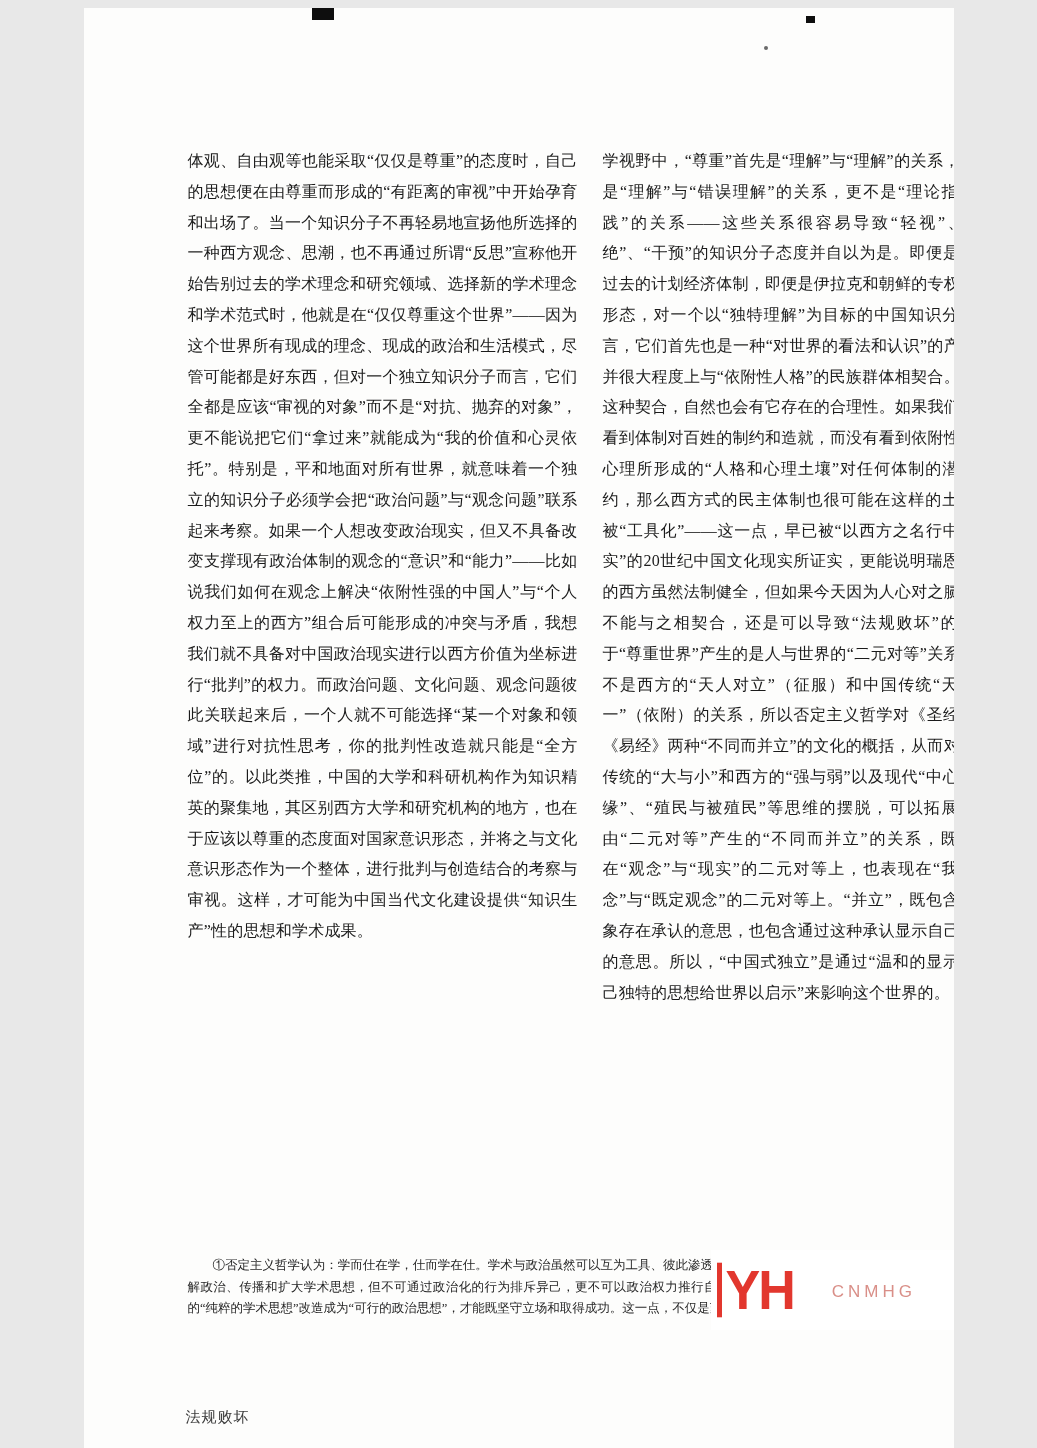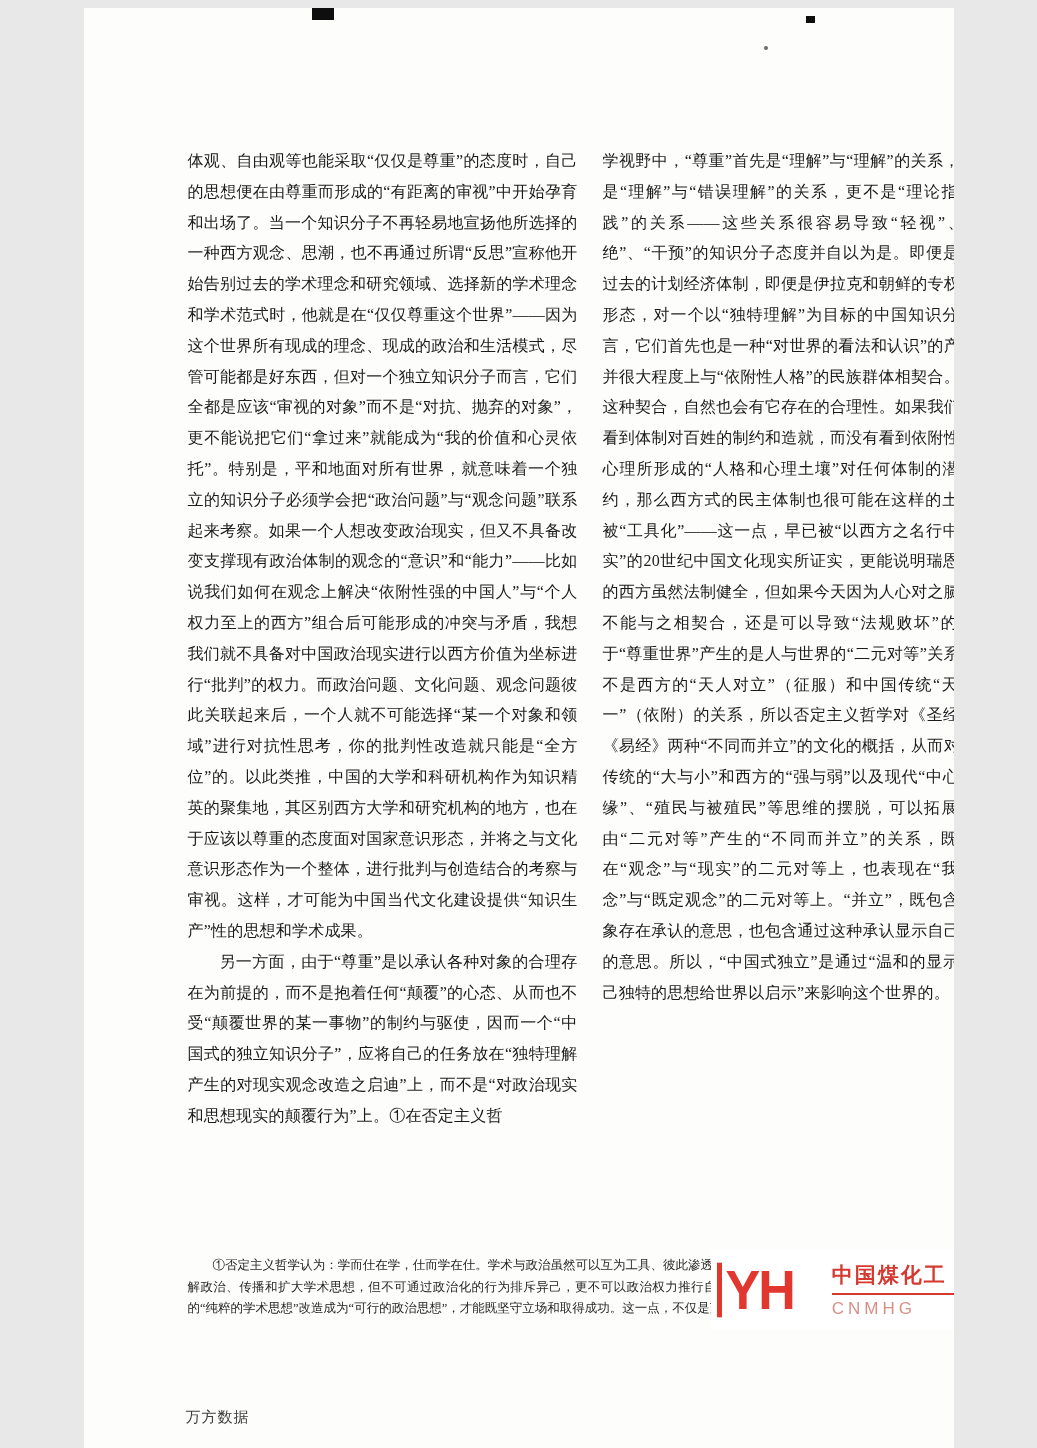--- a/index.html
+++ b/index.html
@@ -114,34 +114,32 @@
 <div class="page">
 
   <div class="artifact a1"></div>
   <div class="artifact a2"></div>
   <div class="artifact a3"></div>
   <div class="artifact a4"></div>
   <div class="artifact a5"></div>
 
   <div class="col col-left">
     <p>体观、自由观等也能采取“仅仅是尊重”的态度时，自己的思想便在由尊重而形成的“有距离的审视”中开始孕育和出场了。当一个知识分子不再轻易地宣扬他所选择的一种西方观念、思潮，也不再通过所谓“反思”宣称他开始告别过去的学术理念和研究领域、选择新的学术理念和学术范式时，他就是在“仅仅尊重这个世界”——因为这个世界所有现成的理念、现成的政治和生活模式，尽管可能都是好东西，但对一个独立知识分子而言，它们全都是应该“审视的对象”而不是“对抗、抛弃的对象”，更不能说把它们“拿过来”就能成为“我的价值和心灵依托”。特别是，平和地面对所有世界，就意味着一个独立的知识分子必须学会把“政治问题”与“观念问题”联系起来考察。如果一个人想改变政治现实，但又不具备改变支撑现有政治体制的观念的“意识”和“能力”——比如说我们如何在观念上解决“依附性强的中国人”与“个人权力至上的西方”组合后可能形成的冲突与矛盾，我想我们就不具备对中国政治现实进行以西方价值为坐标进行“批判”的权力。而政治问题、文化问题、观念问题彼此关联起来后，一个人就不可能选择“某一个对象和领域”进行对抗性思考，你的批判性改造就只能是“全方位”的。以此类推，中国的大学和科研机构作为知识精英的聚集地，其区别西方大学和研究机构的地方，也在于应该以尊重的态度面对国家意识形态，并将之与文化意识形态作为一个整体，进行批判与创造结合的考察与审视。这样，才可能为中国当代文化建设提供“知识生产”性的思想和学术成果。</p>
-    <p class="indent">另一方面，由于“尊重”是以承认各种对象的合理存在为前提的，而不是抱着任何“颠覆”的心态、从而也不受“颠覆世界的某一事物”的制约与驱使，因而一个“中国式的独立知识分子”，应将自己的任务放在“独特理解产生的对现实观念改造之启迪”上，而不是“对政治现实和思想现实的颠覆行为”上。①在否定主义哲</p>
   </div>
 
   <div class="col col-right">
     <p>学视野中，“尊重”首先是“理解”与“理解”的关系，而不是“理解”与“错误理解”的关系，更不是“理论指导实践”的关系——这些关系很容易导致“轻视”、“拒绝”、“干预”的知识分子态度并自以为是。即便是中国过去的计划经济体制，即便是伊拉克和朝鲜的专权意识形态，对一个以“独特理解”为目标的中国知识分子而言，它们首先也是一种“对世界的看法和认识”的产物，并很大程度上与“依附性人格”的民族群体相契合。因为这种契合，自然也会有它存在的合理性。如果我们只是看到体制对百姓的制约和造就，而没有看到依附性文化心理所形成的“人格和心理土壤”对任何体制的潜在制约，那么西方式的民主体制也很可能在这样的土壤中被“工具化”——这一点，早已被“以西方之名行中国之实”的20世纪中国文化现实所证实，更能说明瑞恩所说的西方虽然法制健全，但如果今天因为人心对之腻味而不能与之相契合，还是可以导致“法规败坏”的。由于“尊重世界”产生的是人与世界的“二元对等”关系，而不是西方的“天人对立”（征服）和中国传统“天人合一”（依附）的关系，所以否定主义哲学对《圣经》与《易经》两种“不同而并立”的文化的概括，从而对中国传统的“大与小”和西方的“强与弱”以及现代“中心与边缘”、“殖民与被殖民”等思维的摆脱，可以拓展为：由“二元对等”产生的“不同而并立”的关系，既表现在“观念”与“现实”的二元对等上，也表现在“我的观念”与“既定观念”的二元对等上。“并立”，既包含对对象存在承认的意思，也包含通过这种承认显示自己独立的意思。所以，“中国式独立”是通过“温和的显示出自己独特的思想给世界以启示”来影响这个世界的。</p>
   </div>
 
   <div class="footnote">①否定主义哲学认为：学而仕在学，仕而学在仕。学术与政治虽然可以互为工具、彼此渗透，但两种不同的性质不可混淆。学人参政、议政是在了解政治、传播和扩大学术思想，但不可通过政治化的行为排斥异己，更不可以政治权力推行自己的政治和学术主张。一个学人从政，也必须将自己的“纯粹的学术思想”改造成为“可行的政治思想”，才能既坚守立场和取得成功。这一点，不仅是苏轼与王安石的区别，也是孔子和董仲舒的区别。</div>
 
   <div class="watermark">
     <div class="wm-glyph">YH</div>
     <div class="wm-text">
-      <div class="wm-name">中国煤化工</div>
       <div class="wm-sub">CNMHG</div>
     </div>
   </div>
 
   <div class="page-number">35</div>
 
-  <div class="provider">万方数据</div>
+  <div class="provider">法规败坏</div>
 
 </div>
 
 </body></html>

